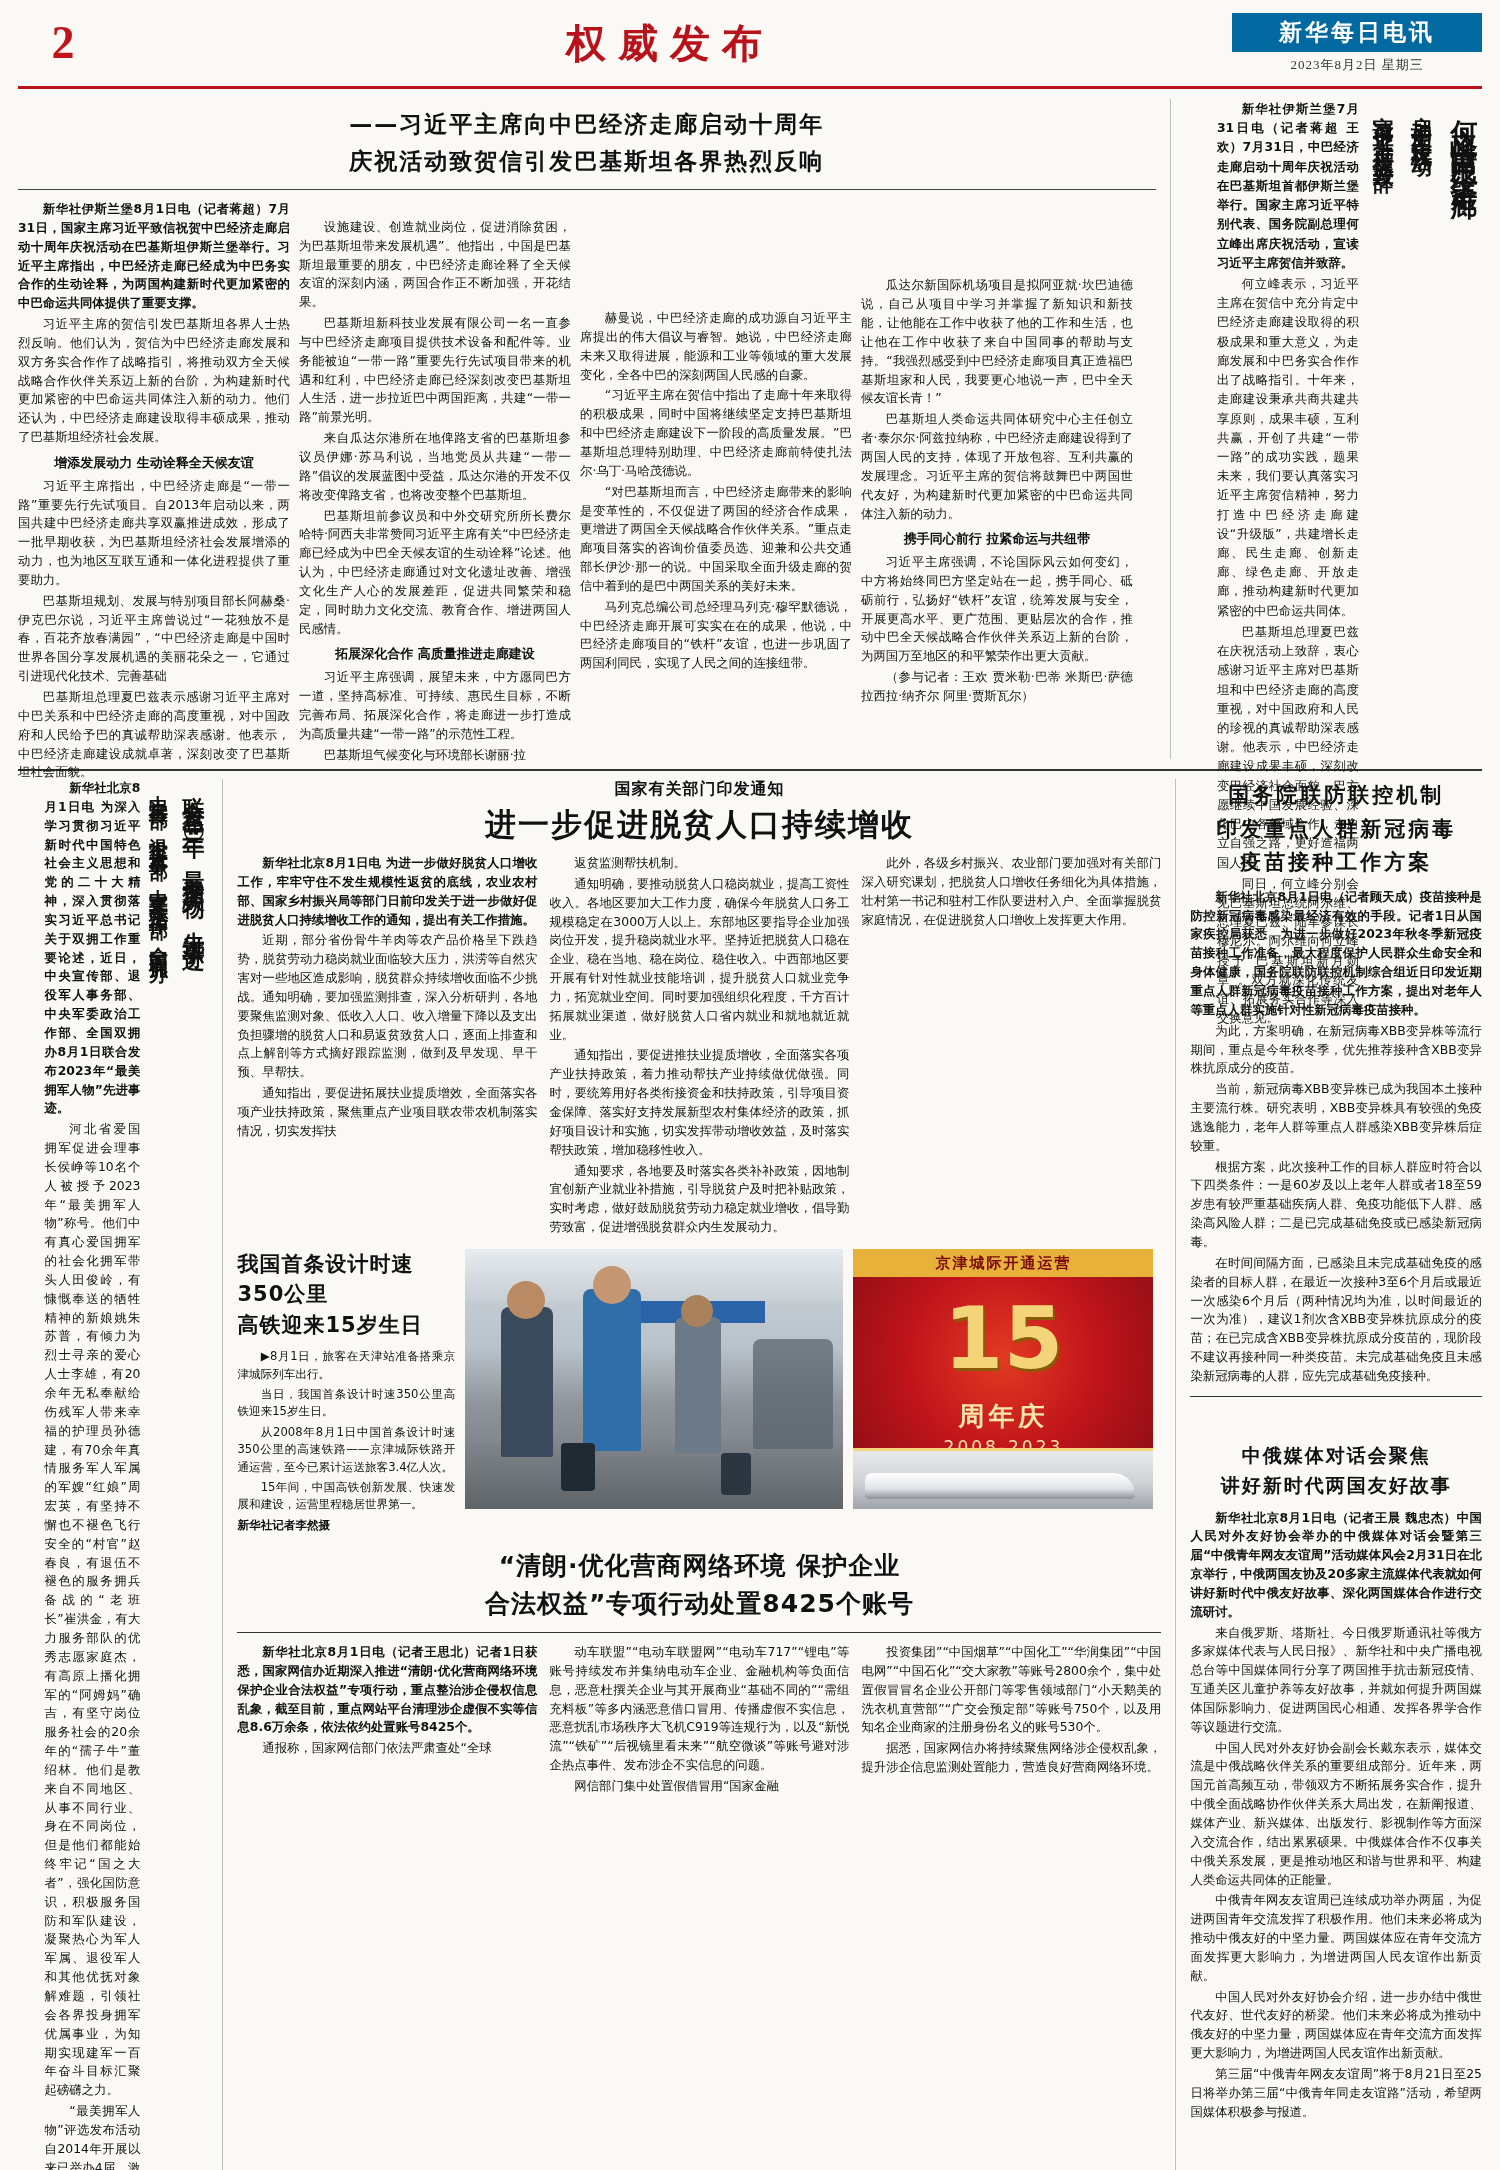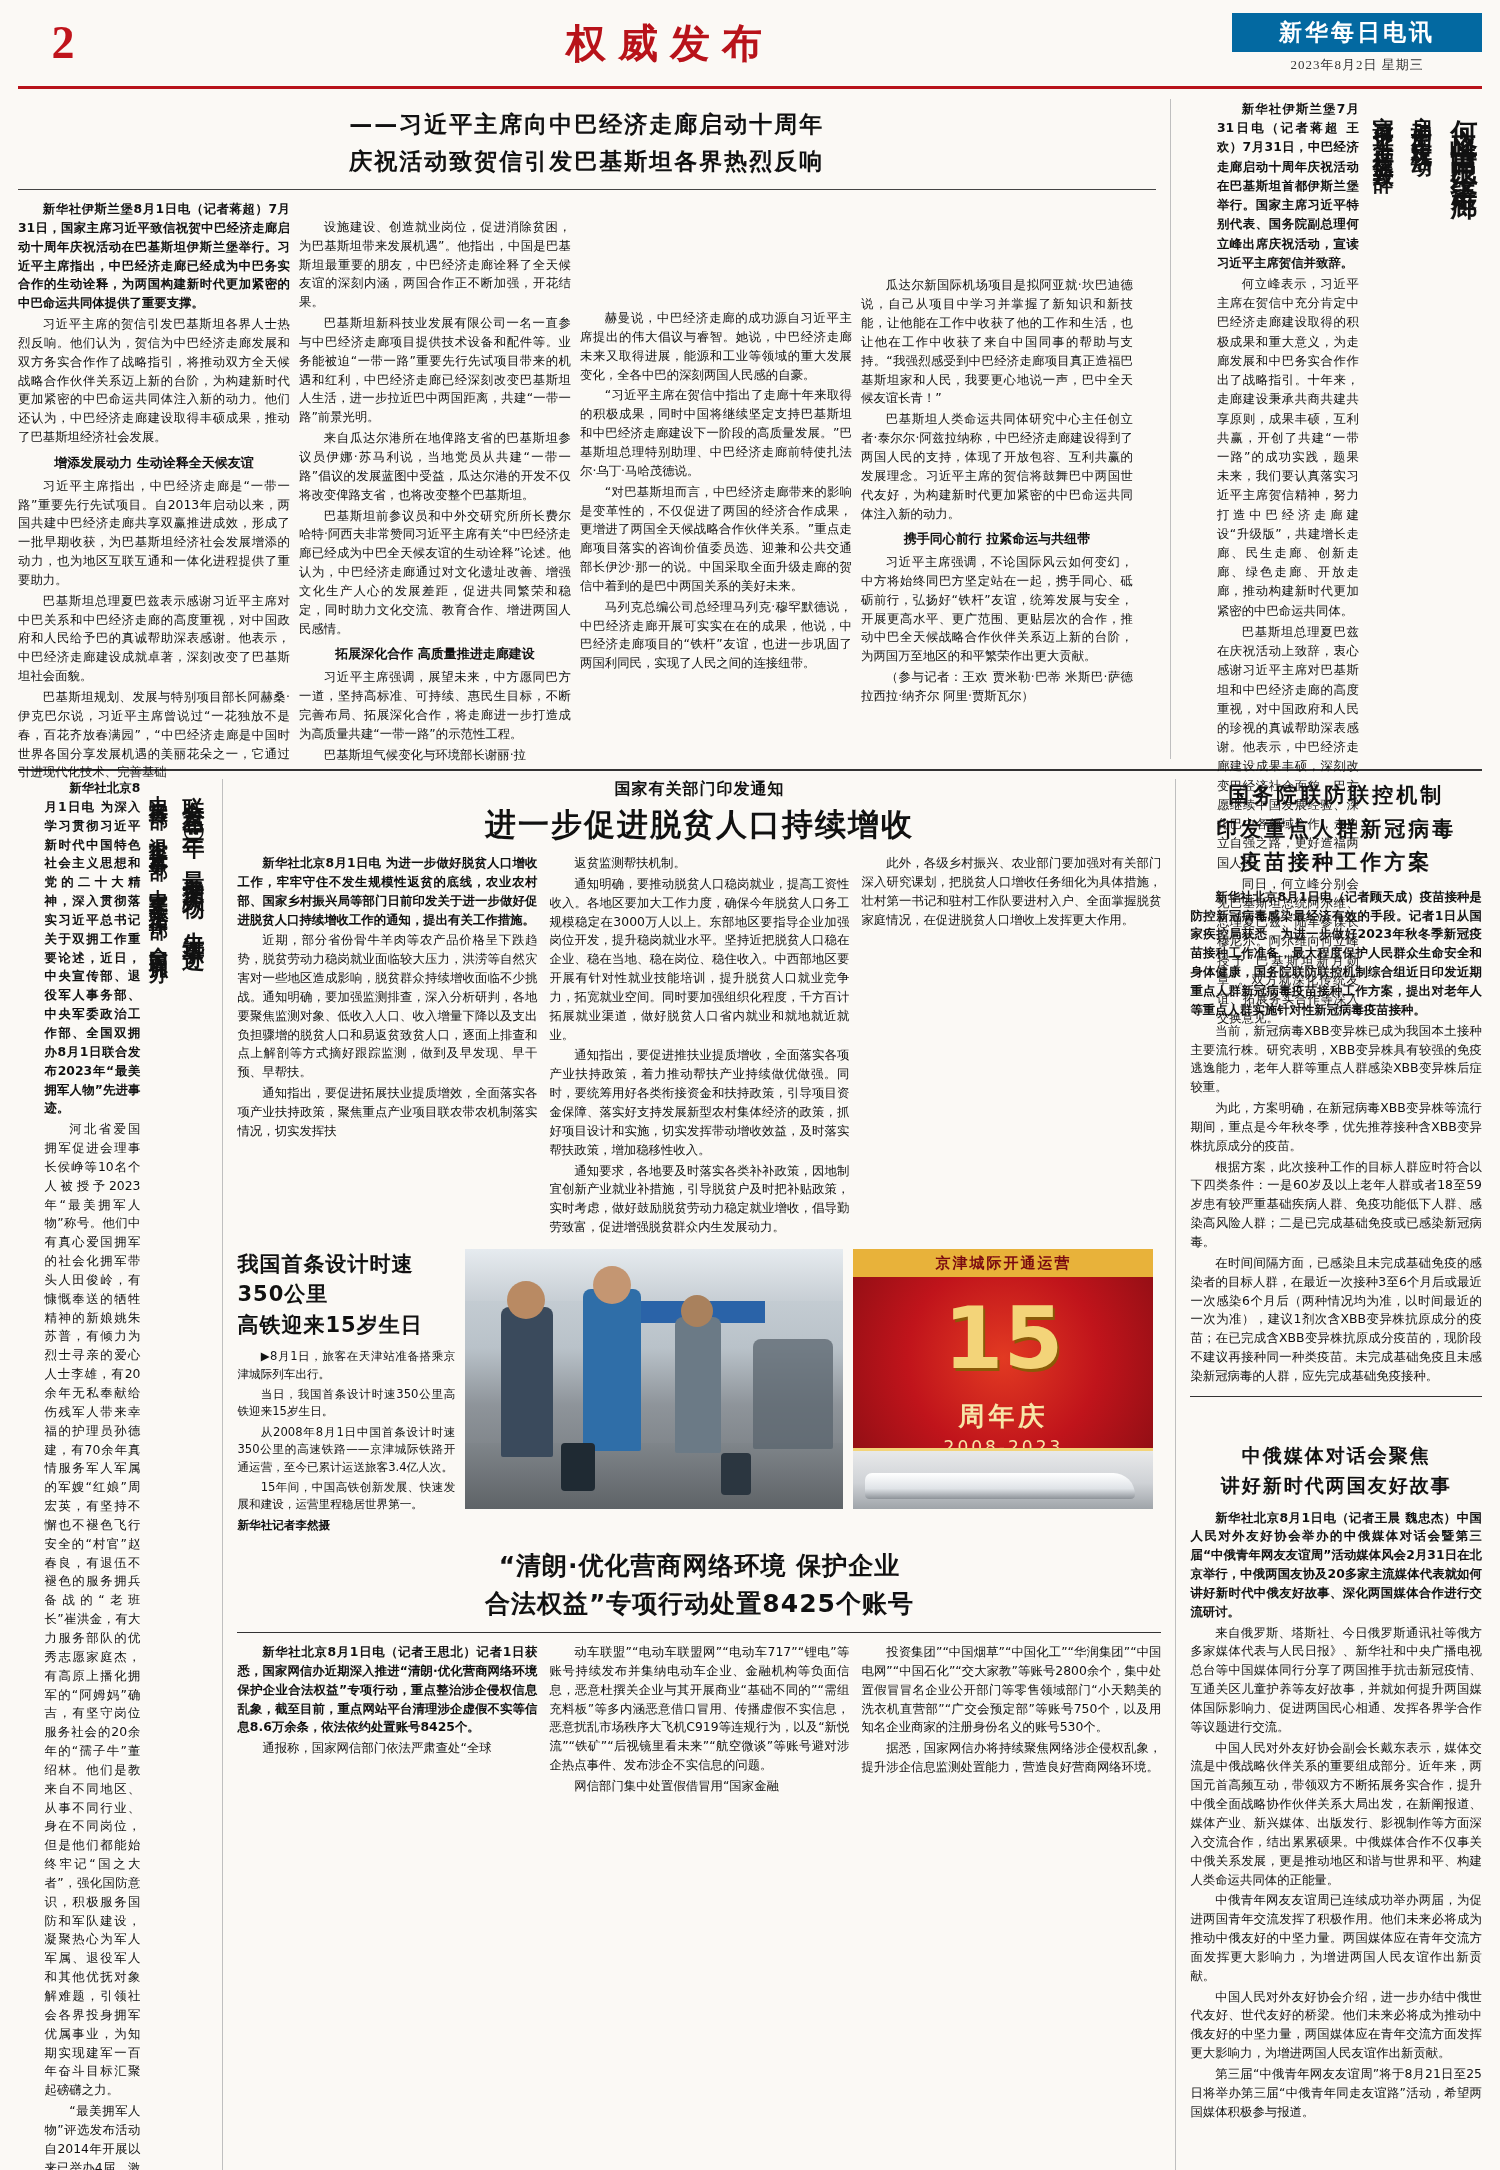--- a/index.html
+++ b/index.html
@@ -172,22 +172,22 @@
       <div class="headline-sub1">——习近平主席向中巴经济走廊启动十周年</div>
       <div class="headline-sub2">庆祝活动致贺信引发巴基斯坦各界热烈反响</div>
       <div class="rule-thin"></div>
 
       <div class="cols4">
         <div class="c col-text">
           <p class="lead">新华社伊斯兰堡8月1日电（记者蒋超）7月31日，国家主席习近平致信祝贺中巴经济走廊启动十周年庆祝活动在巴基斯坦伊斯兰堡举行。习近平主席指出，中巴经济走廊已经成为中巴务实合作的生动诠释，为两国构建新时代更加紧密的中巴命运共同体提供了重要支撑。</p>
           <p>习近平主席的贺信引发巴基斯坦各界人士热烈反响。他们认为，贺信为中巴经济走廊发展和双方务实合作作了战略指引，将推动双方全天候战略合作伙伴关系迈上新的台阶，为构建新时代更加紧密的中巴命运共同体注入新的动力。他们还认为，中巴经济走廊建设取得丰硕成果，推动了巴基斯坦经济社会发展。</p>
           <div class="sub-h">增添发展动力 生动诠释全天候友谊</div>
           <p>习近平主席指出，中巴经济走廊是“一带一路”重要先行先试项目。自2013年启动以来，两国共建中巴经济走廊共享双赢推进成效，形成了一批早期收获，为巴基斯坦经济社会发展增添的动力，也为地区互联互通和一体化进程提供了重要助力。</p>
+          <p>巴基斯坦规划、发展与特别项目部长阿赫桑·伊克巴尔说，习近平主席曾说过“一花独放不是春，百花齐放春满园”，“中巴经济走廊是中国时世界各国分享发展机遇的美丽花朵之一，它通过引进现代化技术、完善基础</p>
           <p>巴基斯坦总理夏巴兹表示感谢习近平主席对中巴关系和中巴经济走廊的高度重视，对中国政府和人民给予巴的真诚帮助深表感谢。他表示，中巴经济走廊建设成就卓著，深刻改变了巴基斯坦社会面貌。</p>
-          <p>巴基斯坦规划、发展与特别项目部长阿赫桑·伊克巴尔说，习近平主席曾说过“一花独放不是春，百花齐放春满园”，“中巴经济走廊是中国时世界各国分享发展机遇的美丽花朵之一，它通过引进现代化技术、完善基础</p>
         </div>
         <div class="vl"></div>
         <div class="c col-text">
           <p>设施建设、创造就业岗位，促进消除贫困，为巴基斯坦带来发展机遇”。他指出，中国是巴基斯坦最重要的朋友，中巴经济走廊诠释了全天候友谊的深刻内涵，两国合作正不断加强，开花结果。</p>
           <p>巴基斯坦新科技业发展有限公司一名一直参与中巴经济走廊项目提供技术设备和配件等。业务能被迫“一带一路”重要先行先试项目带来的机遇和红利，中巴经济走廊已经深刻改变巴基斯坦人生活，进一步拉近巴中两国距离，共建“一带一路”前景光明。</p>
           <p>来自瓜达尔港所在地俾路支省的巴基斯坦参议员伊娜·苏马利说，当地党员从共建“一带一路”倡议的发展蓝图中受益，瓜达尔港的开发不仅将改变俾路支省，也将改变整个巴基斯坦。</p>
           <p>巴基斯坦前参议员和中外交研究所所长费尔哈特·阿西夫非常赞同习近平主席有关“中巴经济走廊已经成为中巴全天候友谊的生动诠释”论述。他认为，中巴经济走廊通过对文化遗址改善、增强文化生产人心的发展差距，促进共同繁荣和稳定，同时助力文化交流、教育合作、增进两国人民感情。</p>
           <div class="sub-h">拓展深化合作 高质量推进走廊建设</div>
           <p>习近平主席强调，展望未来，中方愿同巴方一道，坚持高标准、可持续、惠民生目标，不断完善布局、拓展深化合作，将走廊进一步打造成为高质量共建“一带一路”的示范性工程。</p>
           <p>巴基斯坦气候变化与环境部长谢丽·拉</p>
@@ -323,22 +323,22 @@
     </div>
 
     <div class="vrule"></div>
 
     <div class="mid-right">
       <div class="rtitle" style="white-space:pre-line;">国务院联防联控机制
 印发重点人群新冠病毒
 疫苗接种工作方案</div>
       <div class="col-text" style="margin-top:8px;">
         <p class="lead">新华社北京8月1日电（记者顾天成）疫苗接种是防控新冠病毒感染最经济有效的手段。记者1日从国家疾控局获悉，为进一步做好2023年秋冬季新冠疫苗接种工作准备，最大程度保护人民群众生命安全和身体健康，国务院联防联控机制综合组近日印发近期重点人群新冠病毒疫苗接种工作方案，提出对老年人等重点人群实施针对性新冠病毒疫苗接种。</p>
+        <p>为此，方案明确，在新冠病毒XBB变异株等流行期间，重点是今年秋冬季，优先推荐接种含XBB变异株抗原成分的疫苗。</p>
         <p>当前，新冠病毒XBB变异株已成为我国本土接种主要流行株。研究表明，XBB变异株具有较强的免疫逃逸能力，老年人群等重点人群感染XBB变异株后症较重。</p>
-        <p>为此，方案明确，在新冠病毒XBB变异株等流行期间，重点是今年秋冬季，优先推荐接种含XBB变异株抗原成分的疫苗。</p>
         <p>根据方案，此次接种工作的目标人群应时符合以下四类条件：一是60岁及以上老年人群或者18至59岁患有较严重基础疾病人群、免疫功能低下人群、感染高风险人群；二是已完成基础免疫或已感染新冠病毒。</p>
         <p>在时间间隔方面，已感染且未完成基础免疫的感染者的目标人群，在最近一次接种3至6个月后或最近一次感染6个月后（两种情况均为准，以时间最近的一次为准），建议1剂次含XBB变异株抗原成分的疫苗；在已完成含XBB变异株抗原成分疫苗的，现阶段不建议再接种同一种类疫苗。未完成基础免疫且未感染新冠病毒的人群，应先完成基础免疫接种。</p>
       </div>
 
       <div class="hr-dark"></div>
 
       <div class="rtitle sm" style="white-space:pre-line;">中俄媒体对话会聚焦
 讲好新时代两国友好故事</div>
       <div class="col-text" style="margin-top:8px;">
         <p class="lead">新华社北京8月1日电（记者王晨 魏忠杰）中国人民对外友好协会举办的中俄媒体对话会暨第三届“中俄青年网友友谊周”活动媒体风会2月31日在北京举行，中俄两国友协及20多家主流媒体代表就如何讲好新时代中俄友好故事、深化两国媒体合作进行交流研讨。</p>

